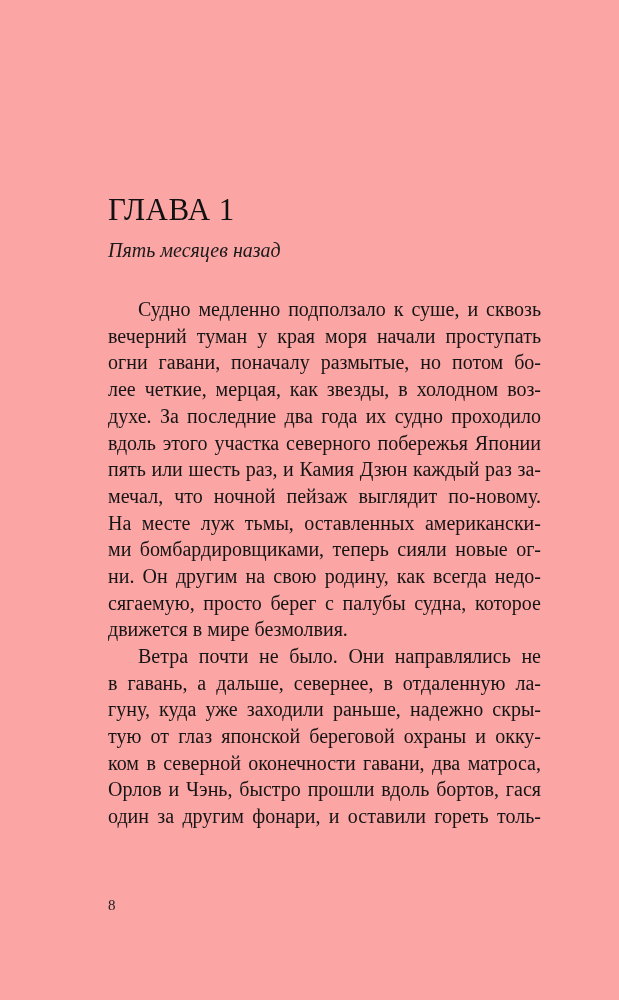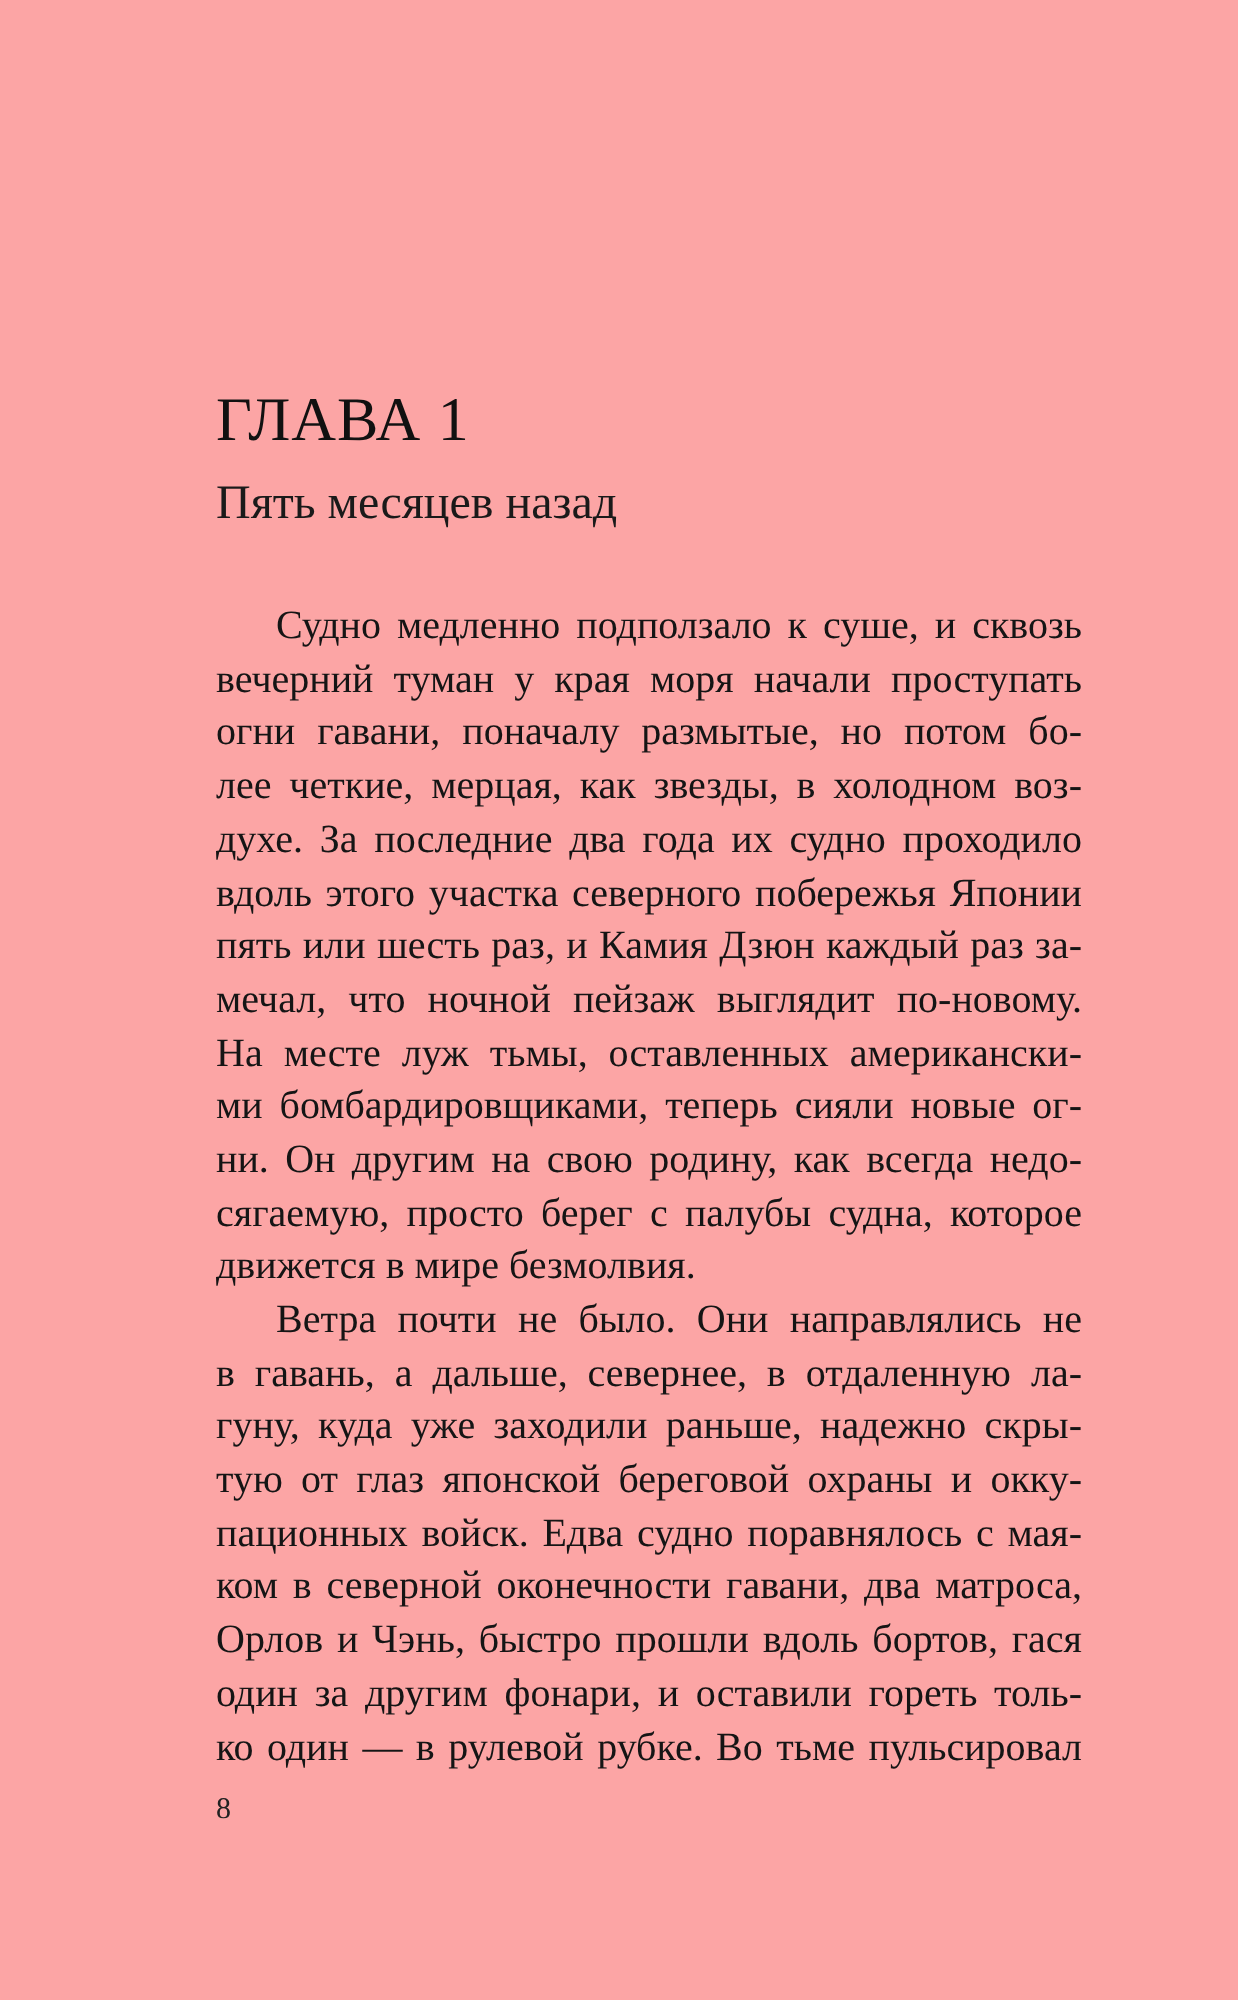--- a/index.html
+++ b/index.html
@@ -27,21 +27,22 @@
     padding: 0;
     margin-top: 193px;
     font-size: 31px;
     font-weight: 400;
     letter-spacing: 0.5px;
     line-height: 1.1;
     color: #111111;
   }
   .chapter-subtitle {
     margin-top: 12px;
-    font-size: 24px;
+    font-size: 20px;
+    font-style: italic;
     color: #1a1a1a;
   }
   .body-text {
     margin-top: 34px;
     font-size: 20px;
     line-height: 26.7px;
     color: #151515;
   }
   .para { margin: 0; padding: 0; }
   .line {
@@ -86,22 +87,20 @@
           <div class="line">ми бомбардировщиками, теперь сияли новые ог-</div>
           <div class="line">ни. Он другим на свою родину, как всегда недо-</div>
           <div class="line">сягаемую, просто берег с палубы судна, которое</div>
           <div class="line last">движется в мире безмолвия.</div>
         </div>
         <div class="para">
           <div class="line first">Ветра почти не было. Они направлялись не</div>
           <div class="line">в гавань, а дальше, севернее, в отдаленную ла-</div>
           <div class="line">гуну, куда уже заходили раньше, надежно скры-</div>
           <div class="line">тую от глаз японской береговой охраны и окку-</div>
-          <div class="line">пационных войск. Едва судно поравнялось с мая-</div>
           <div class="line">ком в северной оконечности гавани, два матроса,</div>
           <div class="line">Орлов и Чэнь, быстро прошли вдоль бортов, гася</div>
           <div class="line">один за другим фонари, и оставили гореть толь-</div>
-          <div class="line">ко один — в рулевой рубке. Во тьме пульсировал</div>
         </div>
       </div>
   </div>
   <div class="page-number">8</div>
 </div>
 
 </body></html>

